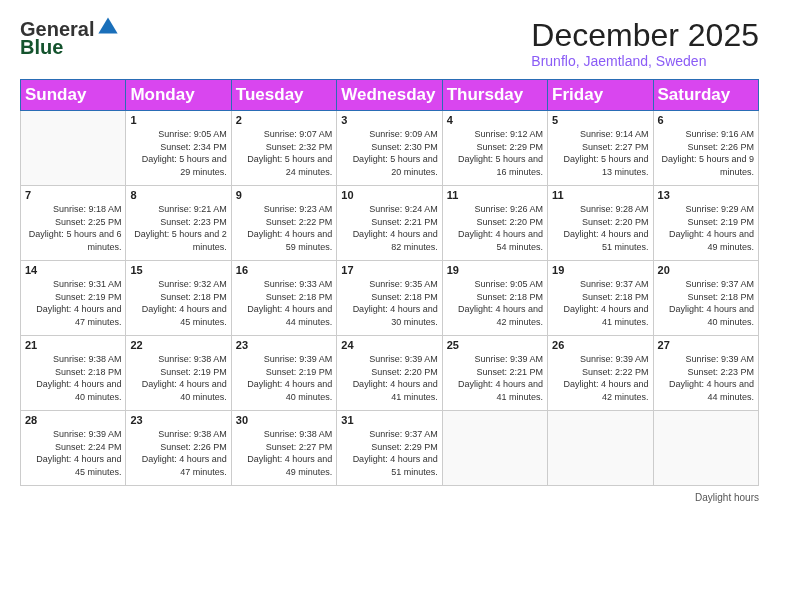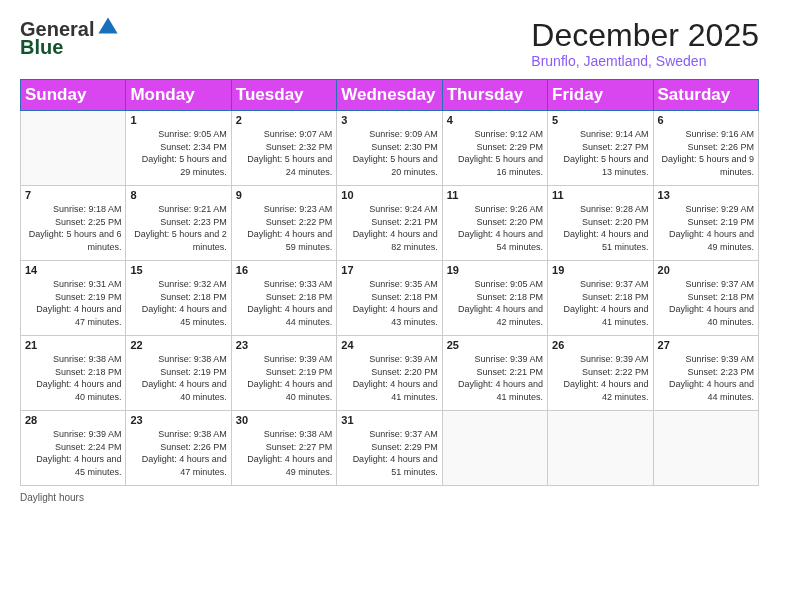--- a/index.html
+++ b/index.html
@@ -78,20 +78,21 @@
       color: #333;
       text-align: right;
     }
     .empty-cell {
       background: #f9f9f9;
     }
     .footer {
       margin-top: 6px;
       font-size: 10px;
       color: #555;
+      text-align: right;
     }
   </style>
 </head>
 <body>
 
 <div class="page">
   <div class="header">
     <div class="logo-area">
     <div style="display:flex;align-items:center;">
       <span style="color:#333;font-size:20px;font-weight:bold;line-height:1.1;">General</span>
@@ -254,21 +255,21 @@
             <span>Sunrise: 9:33 AM</span><br>
             <span>Sunset: 2:18 PM</span><br>
             <span>Daylight: 4 hours and 44 minutes.</span>
           </div>
         </td>
           <td>
           <span class="day-num">17</span>
           <div class="day-info">
             <span>Sunrise: 9:35 AM</span><br>
             <span>Sunset: 2:18 PM</span><br>
-            <span>Daylight: 4 hours and 43 minutes.</span>
+            <span>Daylight: 4 hours and 30 minutes.</span>
           </div>
         </td>
           <td>
           <span class="day-num">19</span>
           <div class="day-info">
             <span>Sunrise: 9:05 AM</span><br>
             <span>Sunset: 2:18 PM</span><br>
             <span>Daylight: 4 hours and 42 minutes.</span>
           </div>
         </td>

